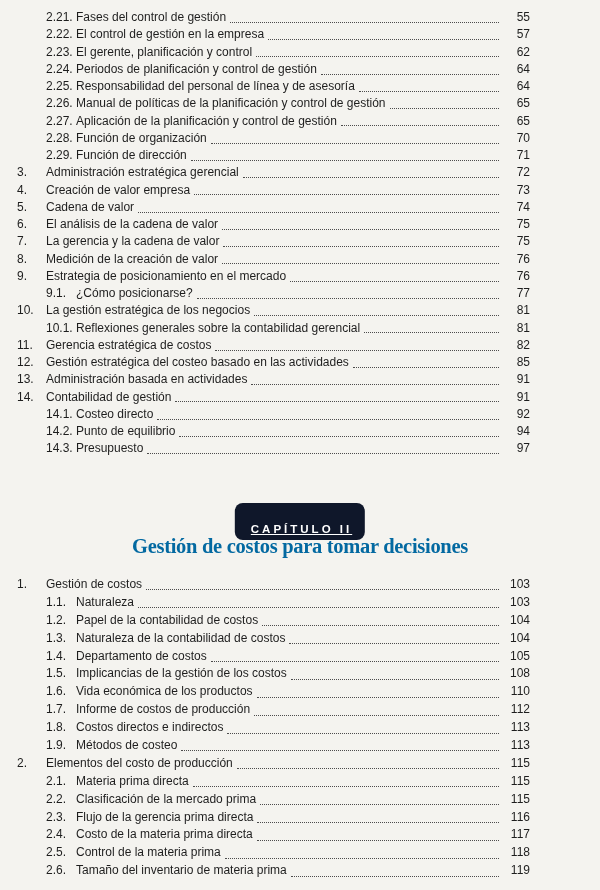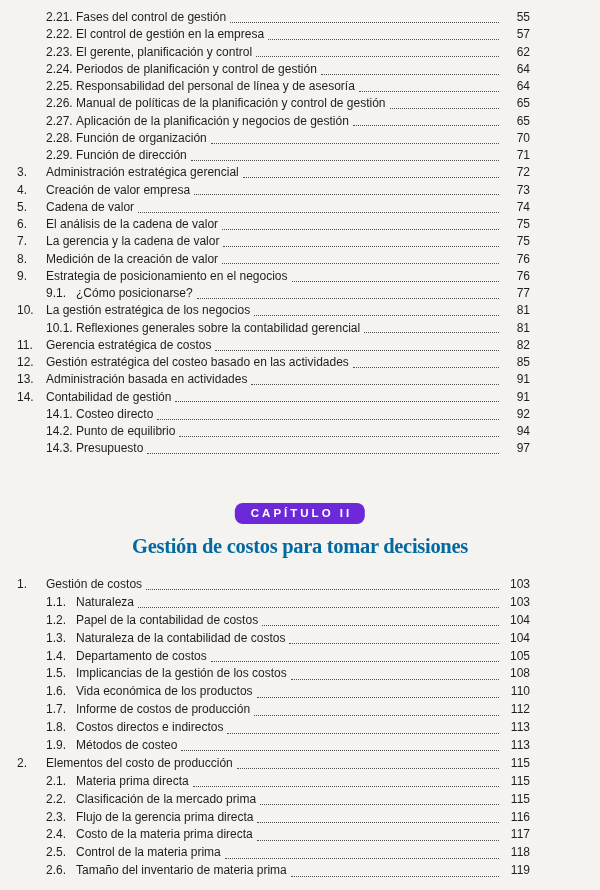--- a/index.html
+++ b/index.html
@@ -38,28 +38,29 @@
     border-bottom:1.6px dotted #4c4c4c;
     min-width:8px;
   }
   .page{flex:none;min-width:26px;text-align:right;}
 
   
   .badge{
     position:absolute;
     top:503px;left:50%;
     transform:translateX(-50%);
-    background:#6d28d9;
+    background:#0f172a;
     color:#fff;
     font-size:11.5px;
     font-weight:bold;
     letter-spacing:3px;
-    padding:4px 13px 4px 16px;
+    padding:20px 13px 4px 16px;
     border-radius:8px;
     line-height:13px;
+    text-decoration:underline;
   }
   .chapter-title{
     position:absolute;
     top:533px;left:0;right:0;
     margin:0;
     text-align:center;
     font-family:"Liberation Serif","DejaVu Serif",serif;
     font-weight:bold;
     font-size:20.5px;
     letter-spacing:-0.3px;
@@ -104,21 +105,21 @@
         <span class="page">64</span>
       </div>
       <div class="row lvl2">
         <span class="num">2.26.</span>
         <span class="title">Manual de políticas de la planificación y control de gestión</span>
         <span class="leader"></span>
         <span class="page">65</span>
       </div>
       <div class="row lvl2">
         <span class="num">2.27.</span>
-        <span class="title">Aplicación de la planificación y negocios de gestión</span>
+        <span class="title">Aplicación de la planificación y control de gestión</span>
         <span class="leader"></span>
         <span class="page">65</span>
       </div>
       <div class="row lvl2">
         <span class="num">2.28.</span>
         <span class="title">Función de organización</span>
         <span class="leader"></span>
         <span class="page">70</span>
       </div>
       <div class="row lvl2">
@@ -158,21 +159,21 @@
         <span class="page">75</span>
       </div>
       <div class="row lvl1">
         <span class="num">8.</span>
         <span class="title">Medición de la creación de valor</span>
         <span class="leader"></span>
         <span class="page">76</span>
       </div>
       <div class="row lvl1">
         <span class="num">9.</span>
-        <span class="title">Estrategia de posicionamiento en el negocios</span>
+        <span class="title">Estrategia de posicionamiento en el mercado</span>
         <span class="leader"></span>
         <span class="page">76</span>
       </div>
       <div class="row lvl2">
         <span class="num">9.1.</span>
         <span class="title">¿Cómo posicionarse?</span>
         <span class="leader"></span>
         <span class="page">77</span>
       </div>
       <div class="row lvl1">

